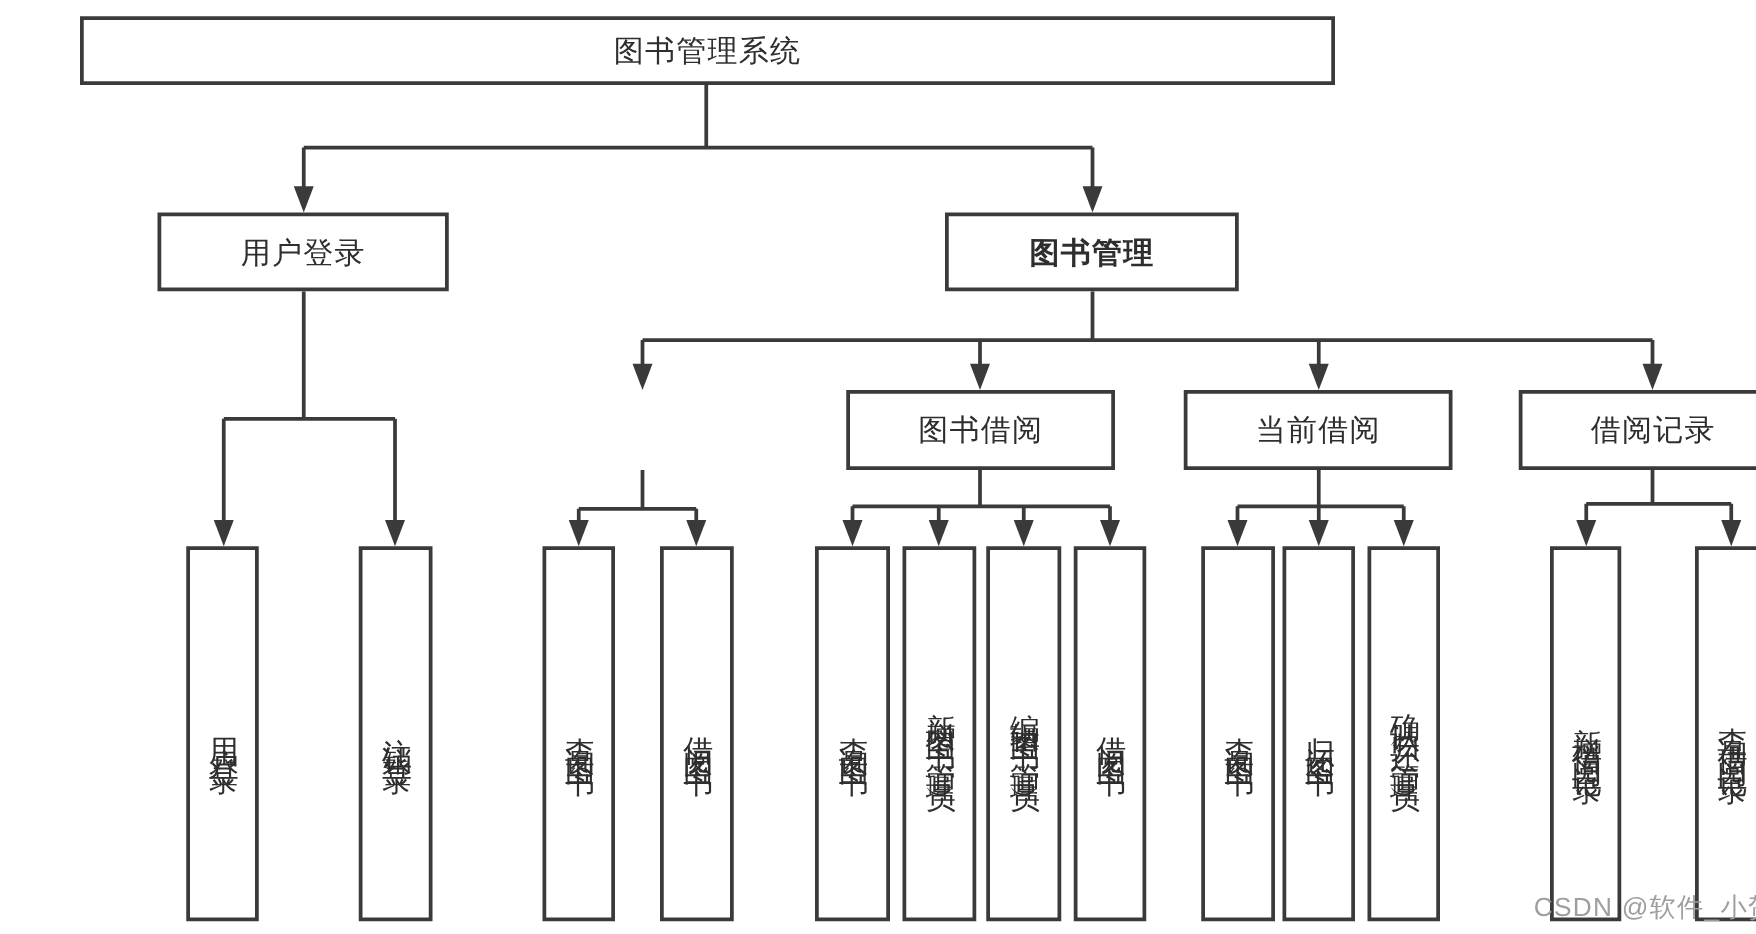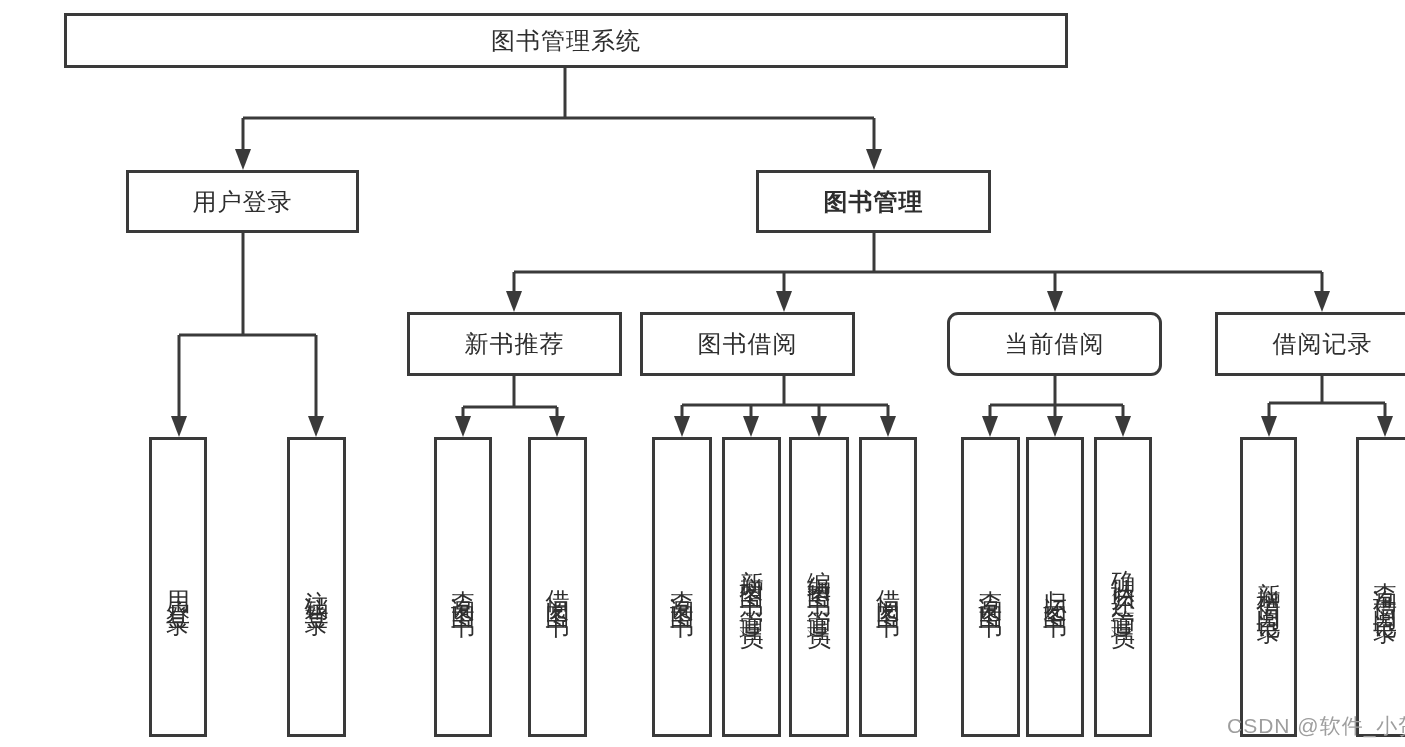--- a/index.html
+++ b/index.html
@@ -124,27 +124,24 @@
     <span class="htext">图书管理系统</span>
   </div>
 
   <div class="node hbox" style="left:82px;top:170px;width:233px;height:63px;">
     <span class="htext">用户登录</span>
   </div>
   <div class="node hbox" style="left:712px;top:170px;width:235px;height:63px;font-weight:bold;">
     <span class="htext">图书管理</span>
   </div>
 
-  <div class="node hbox" style="left:363px;top:312px;width:215px;height:64px;">
-    <span class="htext">新书推荐</span>
-  </div>
-  <div class="node hbox" style="left:596px;top:312px;width:215px;height:64px;">
+  <div class="node hbox" style="left:633px;top:312px;width:215px;height:64px;">
     <span class="htext">图书借阅</span>
   </div>
-  <div class="node hbox" style="left:903px;top:312px;width:215px;height:64px;border-radius:11px;">
+  <div class="node hbox" style="left:903px;top:312px;width:215px;height:64px;">
     <span class="htext">当前借阅</span>
   </div>
   <div class="node hbox" style="left:1171px;top:312px;width:215px;height:64px;">
     <span class="htext">借阅记录</span>
   </div>
 
   <div class="node vbox" style="left:105px;top:437px;width:58px;height:300px;">
     <span class="vtext">用户登录</span>
   </div>
   <div class="node vbox" style="left:243px;top:437px;width:59px;height:300px;">

